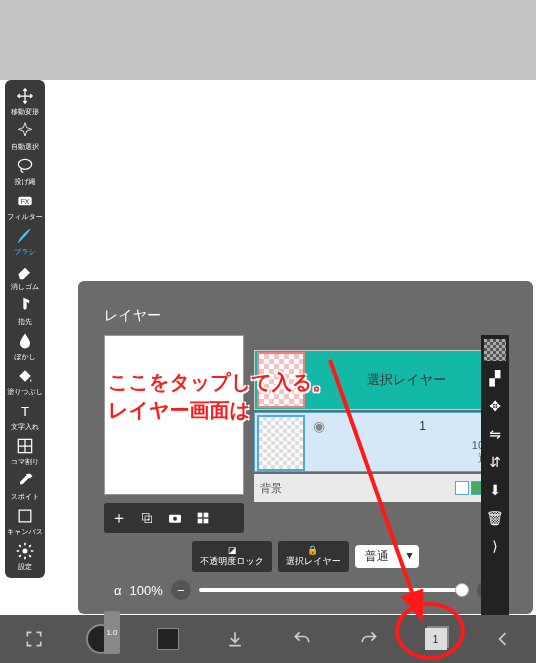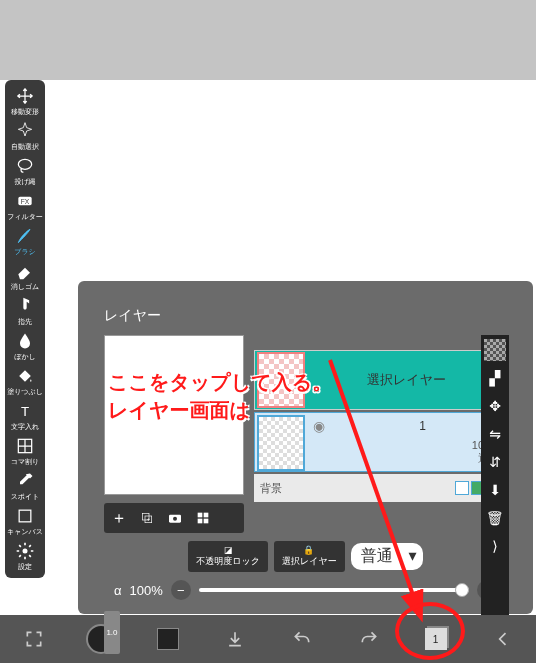--- a/index.html
+++ b/index.html
@@ -35,21 +35,21 @@
 .bg-row { height: 28px; background: #eaeaea; display: flex; align-items: center; padding: 0 6px; color: #555; font-size: 11px; margin-top: 2px; justify-content: space-between; }
 .bg-swatches { display: flex; gap: 2px; }
 .sw { width: 14px; height: 14px; border: 1px solid #4fa8d8; }
 
 .right-strip { position: absolute; right: -2px; top: 0; width: 28px; height: 290px; background: #222; display: flex; flex-direction: column; align-items: center; gap: 6px; padding: 4px 0; }
 .rs-item { width: 22px; height: 22px; display: flex; align-items: center; justify-content: center; color: #fff; cursor: pointer; font-size: 14px; }
 .rs-checker { background-image: linear-gradient(45deg,#555 25%,transparent 25%,transparent 75%,#555 75%),linear-gradient(45deg,#555 25%,#aaa 25%,#aaa 75%,#555 75%); background-size: 6px 6px; background-position: 0 0,3px 3px; }
 
 .bottom-controls { margin-top: 8px; display: flex; gap: 6px; align-items: center; justify-content: center; }
 .ctrl-btn { background: #333; color: #fff; font-size: 9px; padding: 4px 8px; border-radius: 3px; display: flex; flex-direction: column; align-items: center; cursor: pointer; }
-.blend-select { background: #fff; color: #333; padding: 3px 30px 3px 10px; font-size: 16px; border-radius: 10px; position: relative; }
+.blend-select { background: #fff; color: #333; padding: 3px 30px 3px 10px; font-size: 12px; border-radius: 4px; position: relative; }
 .blend-select:after { content: "▾"; position: absolute; right: 6px; }
 
 .alpha-row { margin-top: 8px; display: flex; align-items: center; gap: 8px; font-size: 13px; color: #fff; padding: 0 10px; }
 .alpha-slider { flex: 1; height: 4px; background: linear-gradient(to right,#fff,#fff 100%); border-radius: 2px; position: relative; }
 .alpha-handle { position: absolute; right: 0; top: -5px; width: 14px; height: 14px; border-radius: 50%; background: #fff; border: 1px solid #aaa; }
 .alpha-minus, .alpha-plus { width: 20px; height: 20px; border-radius: 50%; background: #555; display: flex; align-items: center; justify-content: center; cursor: pointer; }
 
 .annotation { position: absolute; left: 108px; top: 368px; font-size: 20px; font-weight: bold; color: #ff1a1a; text-shadow: -1.5px -1.5px 0 #fff,1.5px -1.5px 0 #fff,-1.5px 1.5px 0 #fff,1.5px 1.5px 0 #fff; line-height: 1.4; pointer-events: none; z-index: 20; }
 .arrow-svg { position: absolute; left: 300px; top: 350px; z-index: 19; pointer-events: none; }
 .highlight-circle { position: absolute; left: 395px; top: 602px; width: 70px; height: 58px; border: 4px solid #ff1a1a; border-radius: 50%; z-index: 25; pointer-events: none; }

